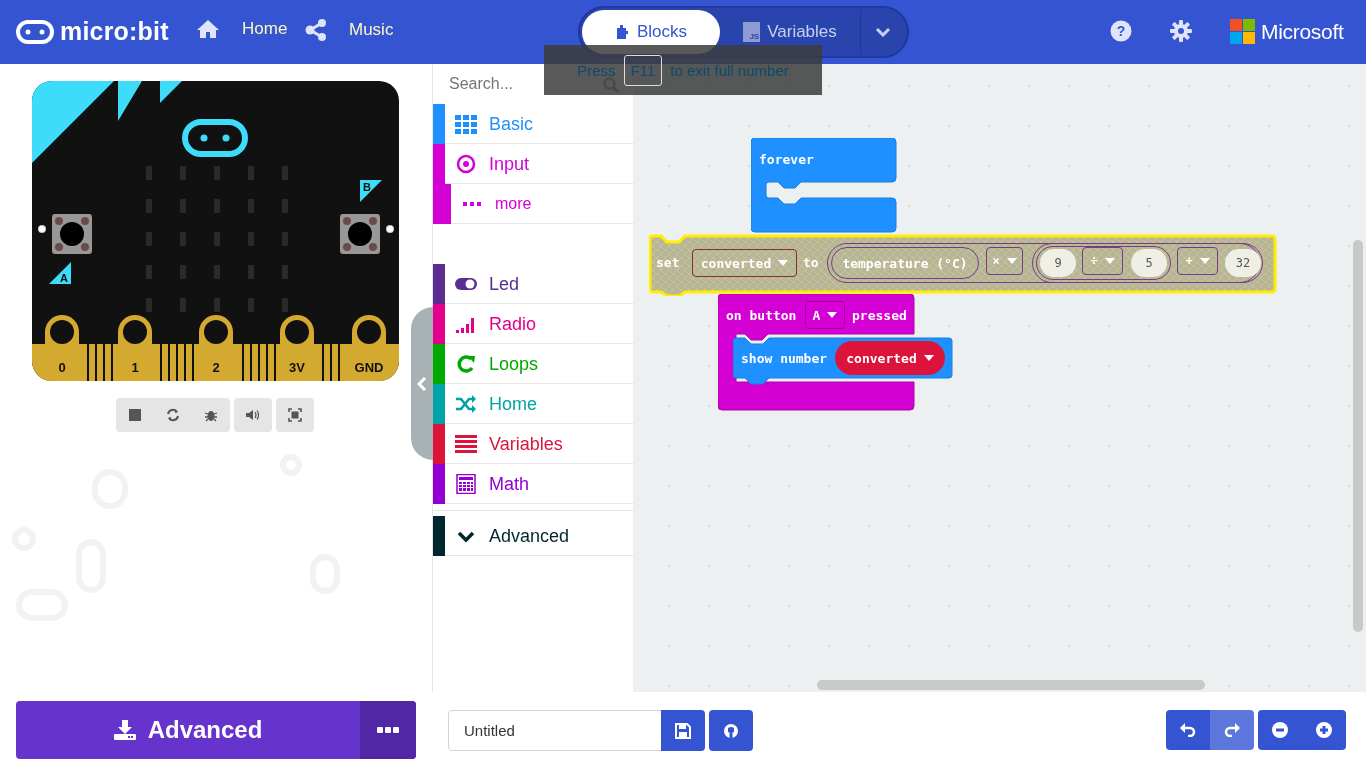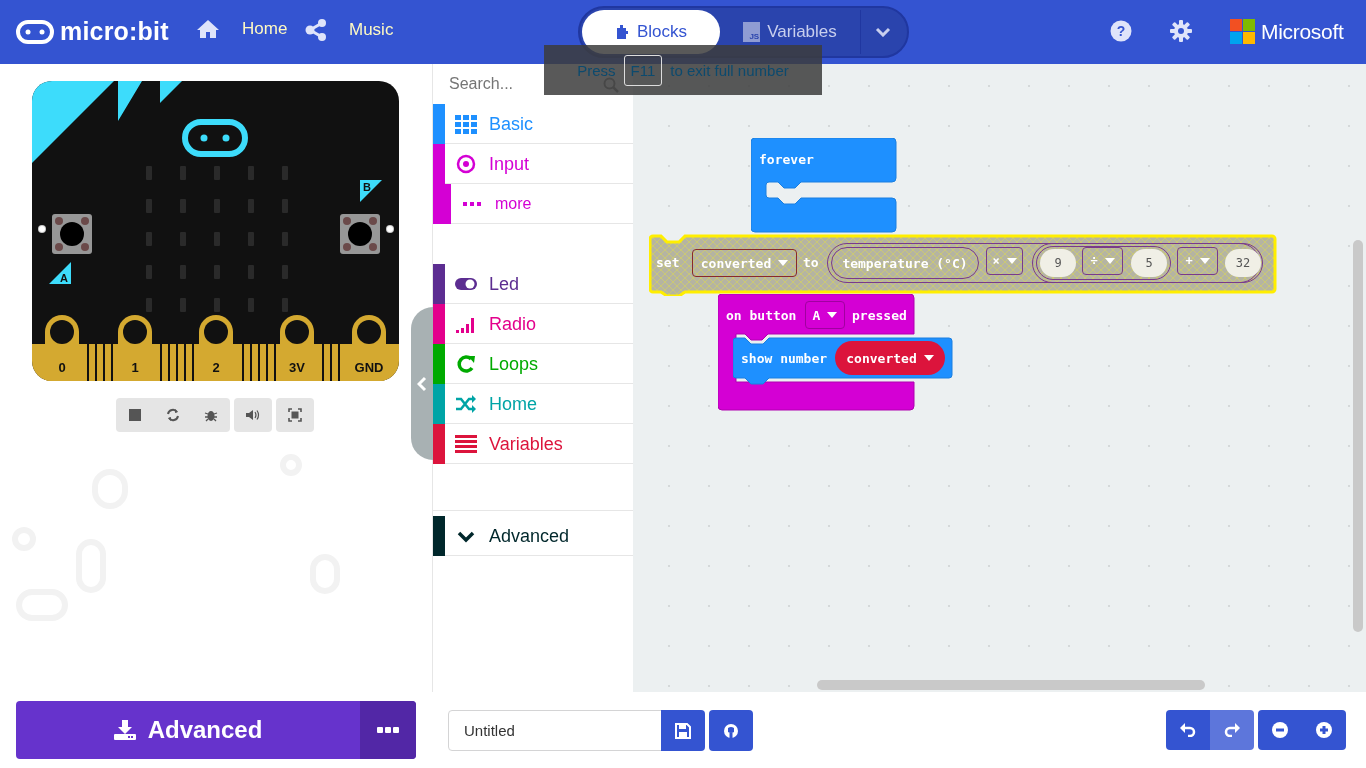--- a/index.html
+++ b/index.html
@@ -389,20 +389,42 @@
     <svg class="ico" viewBox="0 0 22 20">
         <g fill="#dc143c">
           <rect x="0" y="1" width="22" height="3"></rect>
           <rect x="0" y="6" width="22" height="3"></rect>
           <rect x="0" y="11" width="22" height="3"></rect>
           <rect x="0" y="16" width="22" height="3"></rect>
         </g>
       </svg>
     <span class="lbl" style="color:#dc143c">Variables</span>
   </div>
+  <div class="cat" style="top:400px">
+    <div class="bar" style="background:#9400d3"></div>
+    <svg class="ico" viewBox="0 0 22 20">
+        <rect x="2" y="0.5" width="18" height="19" fill="none" stroke="#9400d3" stroke-width="1.5"></rect>
+        <rect x="4" y="3" width="14" height="3" fill="#9400d3"></rect>
+        <g fill="#9400d3">
+          <rect x="4" y="8" width="3" height="2"></rect>
+          <rect x="8" y="8" width="3" height="2"></rect>
+          <rect x="12" y="8" width="3" height="2"></rect>
+          <rect x="16" y="8" width="2" height="2"></rect>
+          <rect x="4" y="11" width="3" height="2"></rect>
+          <rect x="8" y="11" width="3" height="2"></rect>
+          <rect x="12" y="11" width="3" height="2"></rect>
+          <rect x="16" y="11" width="2" height="2"></rect>
+          <rect x="4" y="14" width="3" height="3"></rect>
+          <rect x="8" y="14" width="3" height="3"></rect>
+          <rect x="12" y="14" width="3" height="3"></rect>
+          <rect x="16" y="14" width="2" height="3"></rect>
+        </g>
+      </svg>
+    <span class="lbl" style="color:#9400d3">Math</span>
+  </div>
   <div class="abs" style="left:0;top:446px;width:200px;height:1px;background:#e6e6e6"></div>
   <div class="cat" style="top:452px">
     <div class="bar" style="background:#00272b"></div>
     <svg class="ico" viewBox="0 0 22 20">
         <path d="M4 7 L11 14 L18 7" stroke="#00272b" stroke-width="3.5" fill="none"></path>
       </svg>
     <span class="lbl" style="color:#00272b">Advanced</span>
   </div>
 </div>
 

